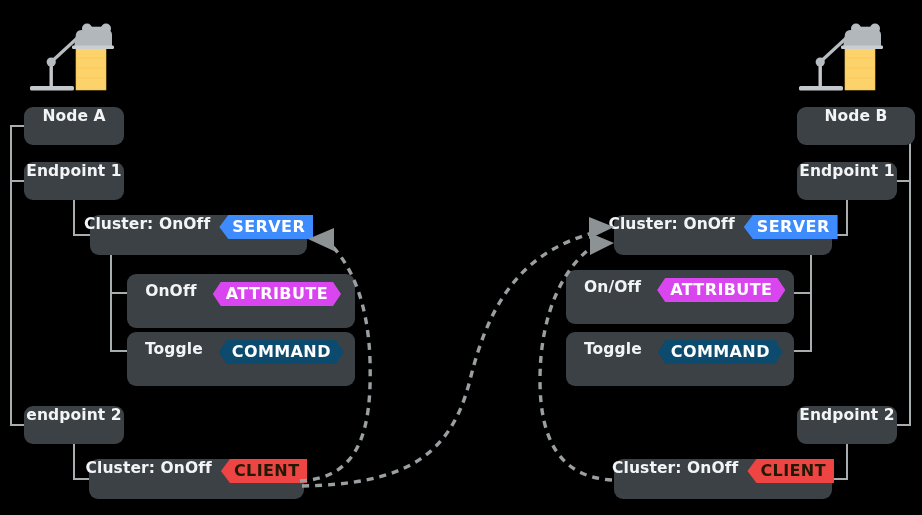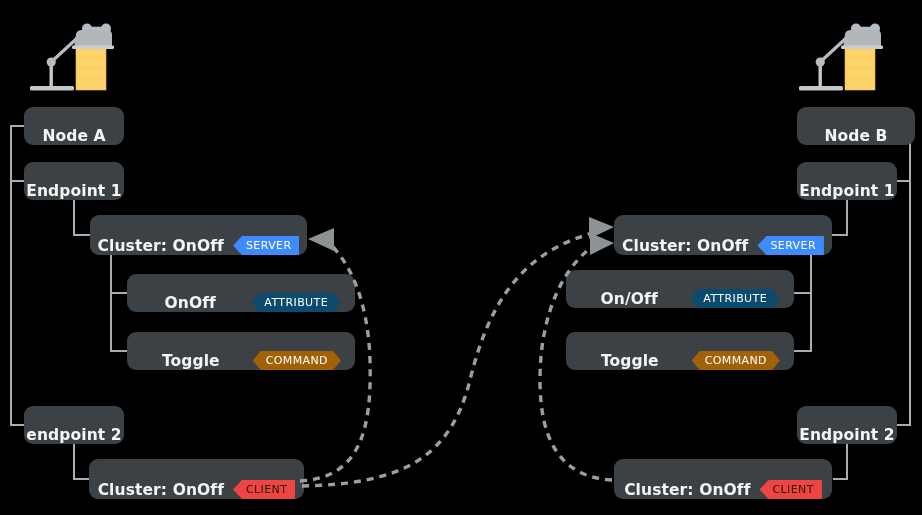--- a/index.html
+++ b/index.html
@@ -34,21 +34,21 @@
   svg.layer.below { z-index: 1; }
   svg.layer.above { z-index: 3; }
 
   
   .box {
     position: absolute;
     background: #3b4145;
     border-radius: 9px;
     box-sizing: border-box;
     display: flex;
-    align-items: flex-end;
+    align-items: flex-start;
     z-index: 2;
     color: #f2f4f5;
     font-size: 15.5px;
     font-weight: 700;
     letter-spacing: 0.1px;
     white-space: nowrap;
   }
   .box .lbl { pointer-events: none; }
 
   
@@ -60,50 +60,50 @@
 
   
   .box.cluster {
     height: 40px;
     justify-content: center;
     gap: 9px;
     padding: 0 8px;
   }
   
   .box.member {
-    height: 38px;
-    padding: 0 14px 0 18px;
+    height: 54px;
+    padding: 8px 14px 0 18px;
     justify-content: space-between;
     gap: 16px;
   }
   .box.member .lbl { flex: 1; text-align: center; }
 
   
   .badge {
-    font-size: 11px;
-    font-weight: 400;
+    font-size: 16px;
+    font-weight: 700;
     letter-spacing: 0.4px;
     line-height: 1;
     padding: 4px 8px 4px 13px;
     display: inline-block;
     white-space: nowrap;
   }
   
   .badge.left-point {
     clip-path: polygon(9px 0, 100% 0, 100% 100%, 9px 100%, 0 50%);
   }
   
   .badge.both-point {
     padding: 4px 13px 4px 13px;
     clip-path: polygon(8px 0, calc(100% - 8px) 0, 100% 50%, calc(100% - 8px) 100%, 8px 100%, 0 50%);
   }
   .badge.server  { background: #3d8bfd; color: #ffffff; }
   .badge.client  { background: #ef4444; color: #221a00; }
-  .badge.attribute { background: #0c4a6e; color: #ffffff; }
-  .badge.command { background: #a16207; color: #ffffff; }
+  .badge.attribute { background: #d946ef; color: #ffffff; }
+  .badge.command { background: #0c4a6e; color: #ffffff; }
 
   
   .lamp {
     position: absolute;
     width: 120px;
     height: 95px;
     z-index: 2;
   }
 </style>
 </head>

